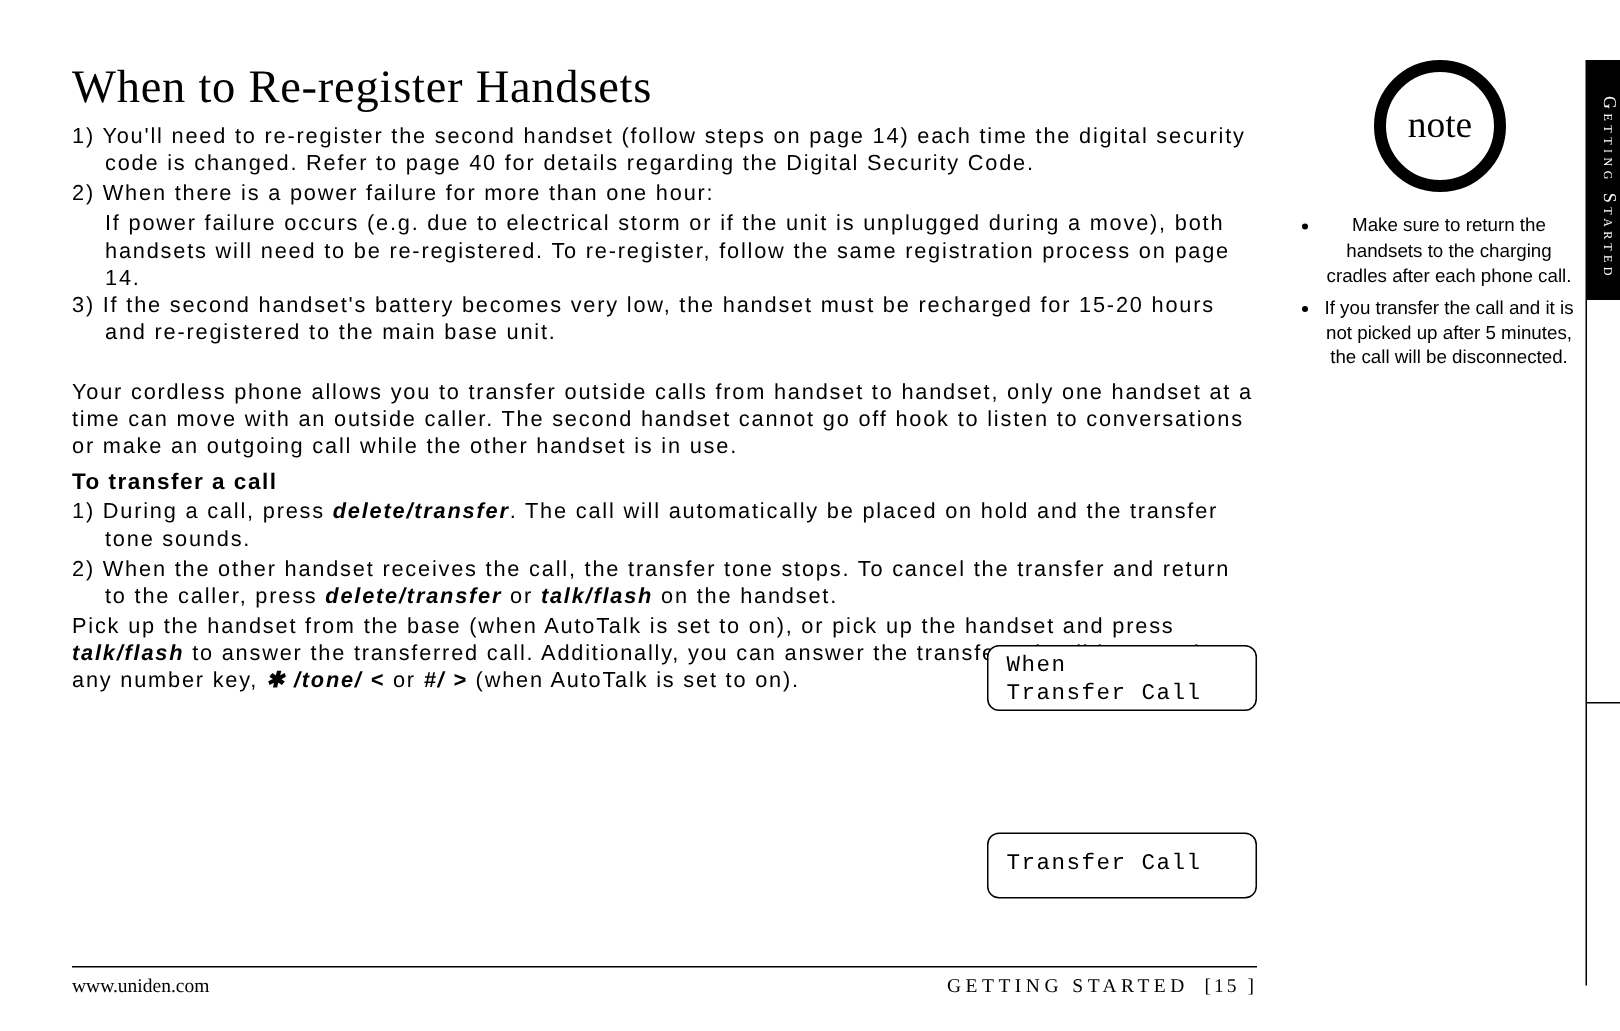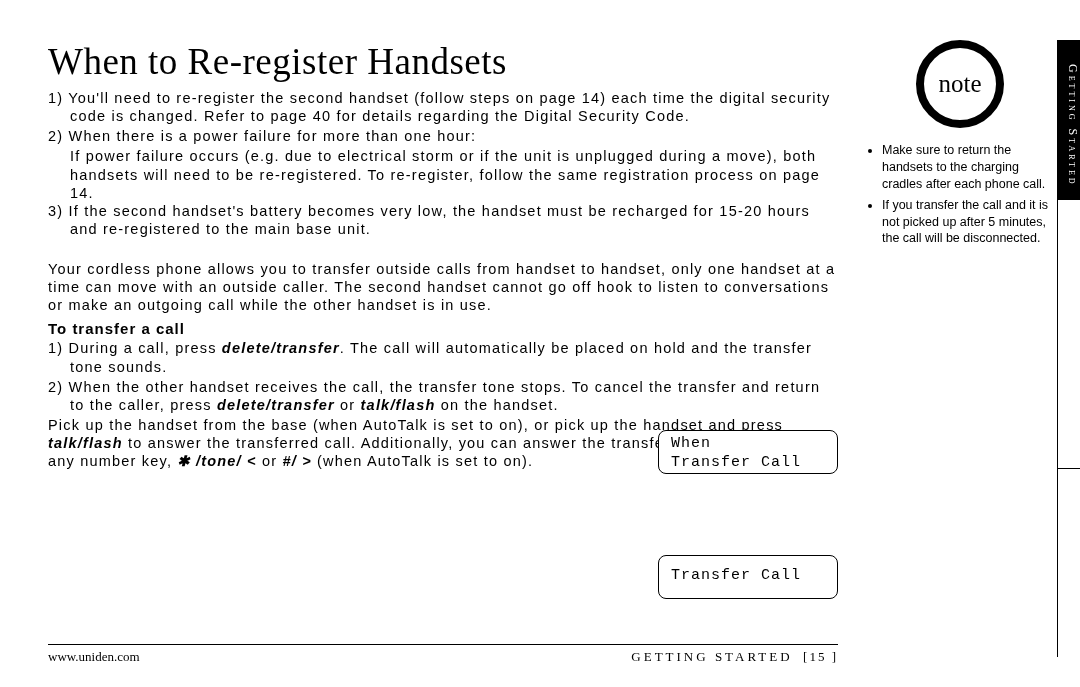--- a/index.html
+++ b/index.html
@@ -51,21 +51,21 @@
     position: absolute;
     right: 0;
     top: 468px;
     width: 22px;
     height: 0;
     border-top: 1px solid #000;
   }
   h1 {
     font-family: Georgia, 'Times New Roman', serif;
     font-weight: normal;
-    font-size: 37px;
+    font-size: 31px;
     margin-bottom: 6px;
     letter-spacing: 0.5px;
   }
   .body-text {
     font-family: Verdana, Geneva, sans-serif;
     font-size: 14.5px;
     letter-spacing: 1.2px;
     line-height: 1.25;
   }
   .list-item {
@@ -114,20 +114,21 @@
   }
   .note-list {
     font-family: Verdana, Geneva, sans-serif;
     font-size: 12.5px;
     line-height: 1.35;
     padding-left: 12px;
   }
   .note-list li {
     list-style: disc;
     margin-bottom: 4px;
+    text-align: center;
   }
   .footer {
     position: absolute;
     bottom: 22px;
     left: 48px;
     right: 60px;
     border-top: 1px solid #000;
     padding-top: 4px;
     font-family: Georgia, serif;
     font-size: 13px;

